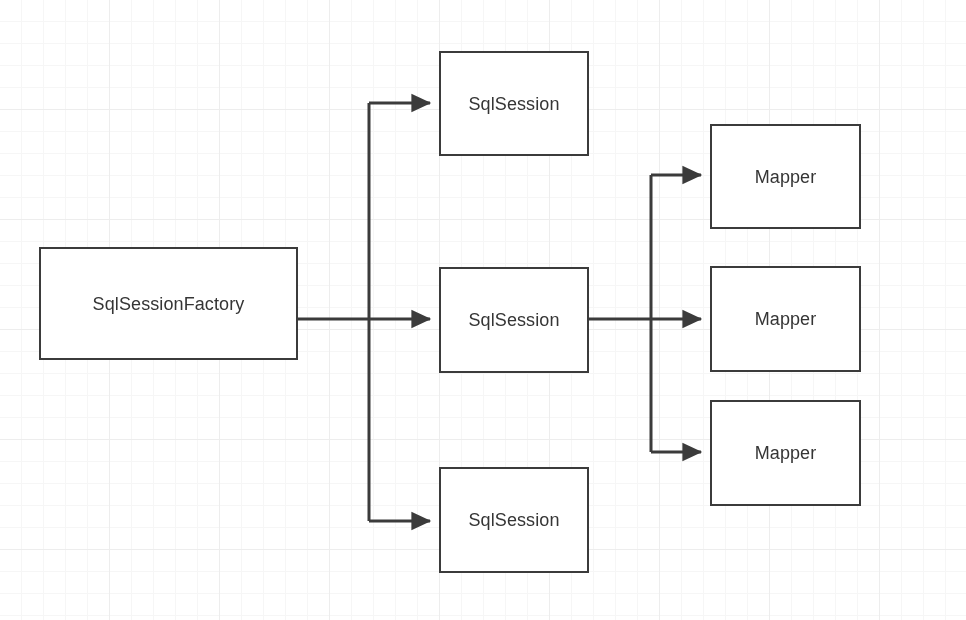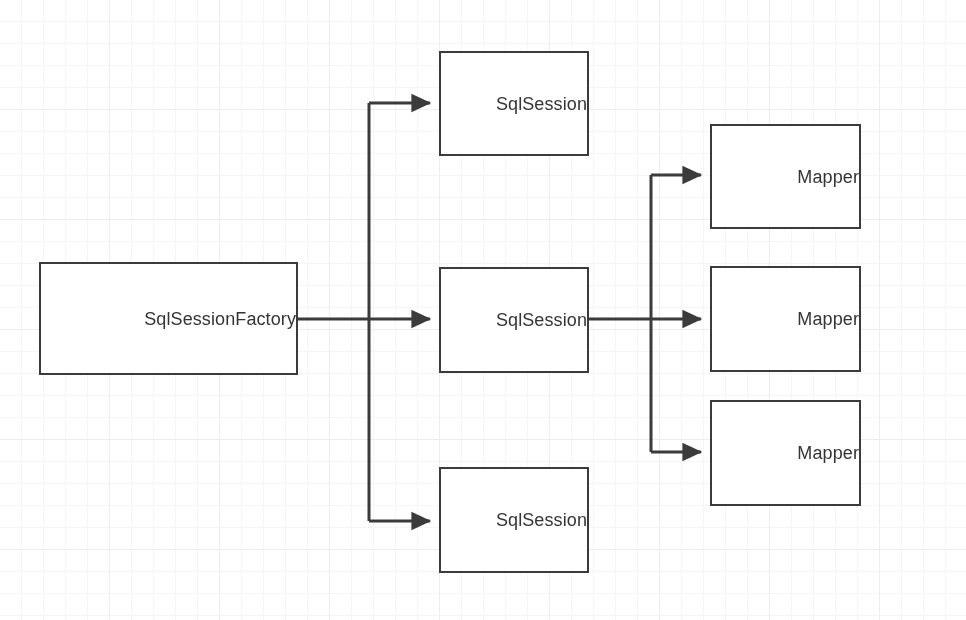--- a/index.html
+++ b/index.html
@@ -37,21 +37,21 @@
     height: 620px;
     pointer-events: none;
   }
   .node {
     position: absolute;
     box-sizing: border-box;
     background: #ffffff;
     border: 2.5px solid #3b3b3b;
     display: flex;
     align-items: center;
-    justify-content: flex-end;
+    justify-content: center;
   }
   .node-label {
     font-family: "Liberation Sans", sans-serif;
     font-size: 18px;
     font-weight: 400;
     color: #353535;
     letter-spacing: 0.1px;
     white-space: nowrap;
     line-height: 1;
   }
@@ -85,21 +85,21 @@
       <path d="M 651 175 L 651 452"></path>
 
       <path d="M 651 175 L 701 175" marker-end="url(#arrowhead)"></path>
 
       <path d="M 651 319 L 701 319" marker-end="url(#arrowhead)"></path>
 
       <path d="M 651 452 L 701 452" marker-end="url(#arrowhead)"></path>
     </g>
   </svg>
 
-  <div class="node" style="left:39px; top:262px; width:259px; height:113px;">
+  <div class="node" style="left:39px; top:247px; width:259px; height:113px;">
     <span class="node-label">SqlSessionFactory</span>
   </div>
 
   <div class="node" style="left:439px; top:51px; width:150px; height:105px;">
     <span class="node-label">SqlSession</span>
   </div>
 
   <div class="node" style="left:439px; top:267px; width:150px; height:106px;">
     <span class="node-label">SqlSession</span>
   </div>

